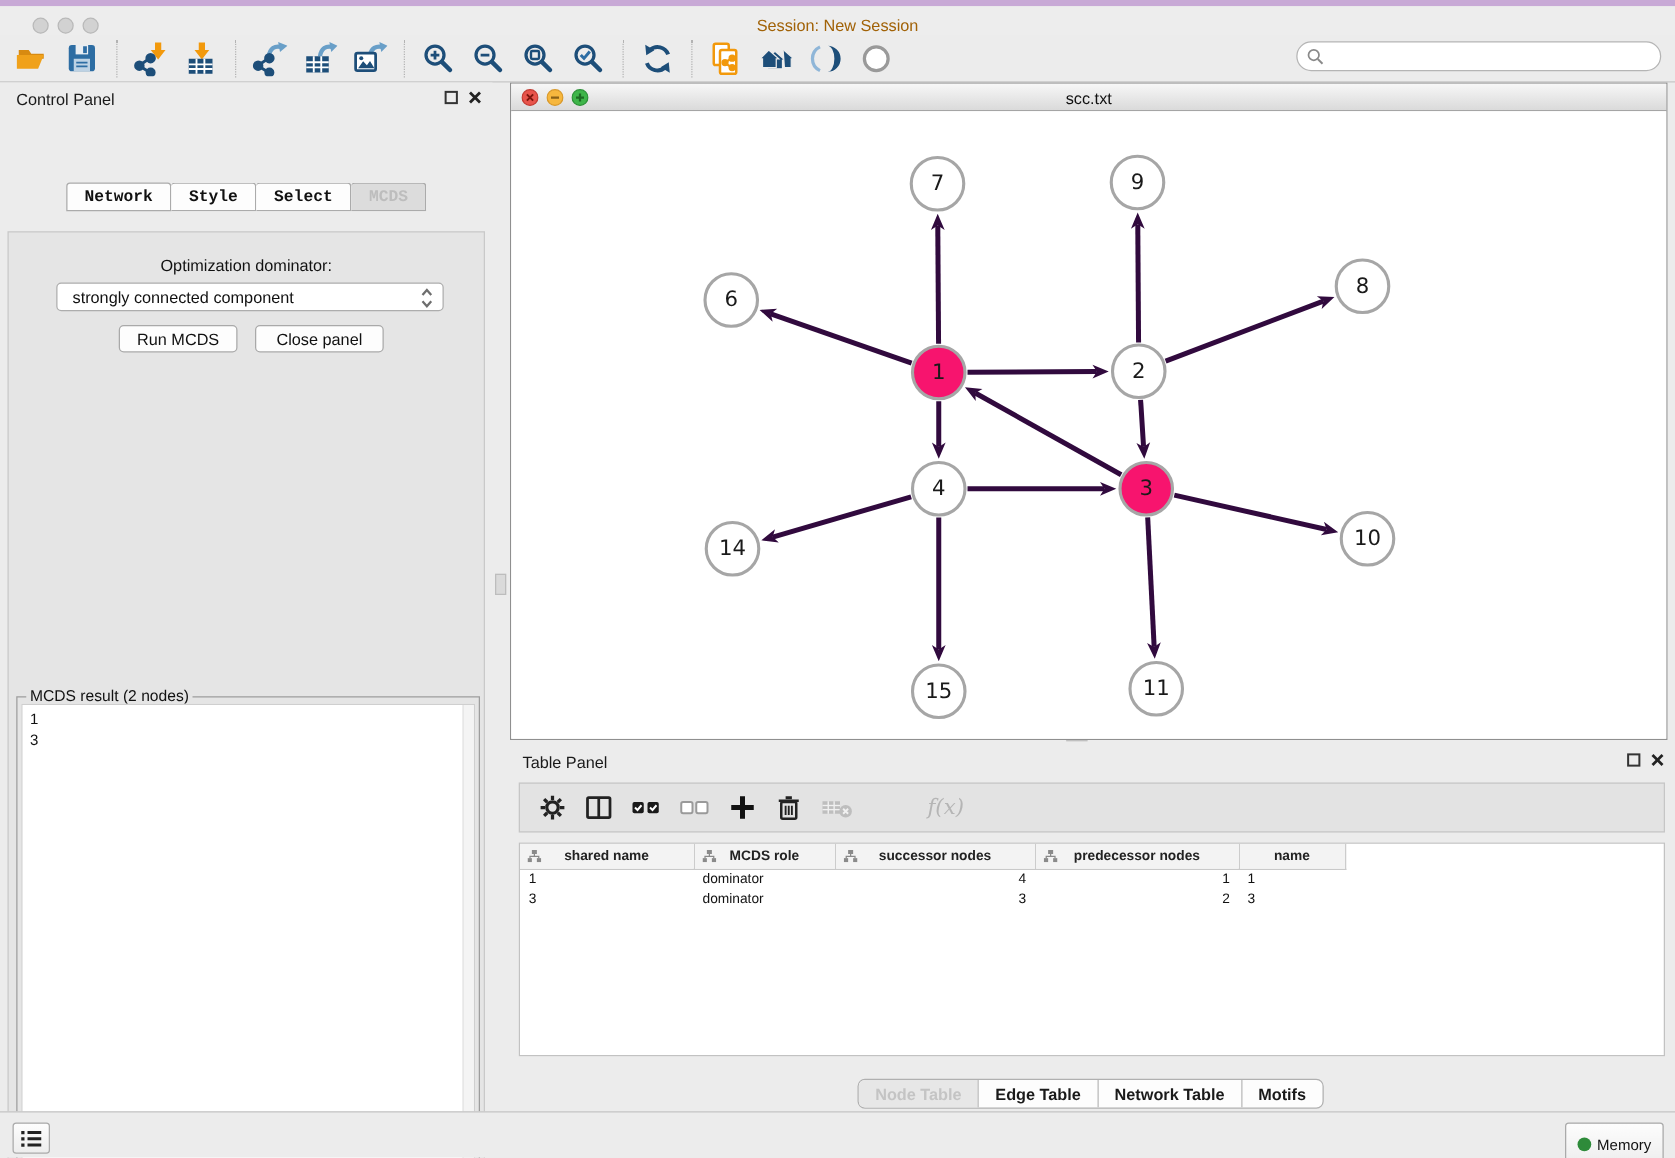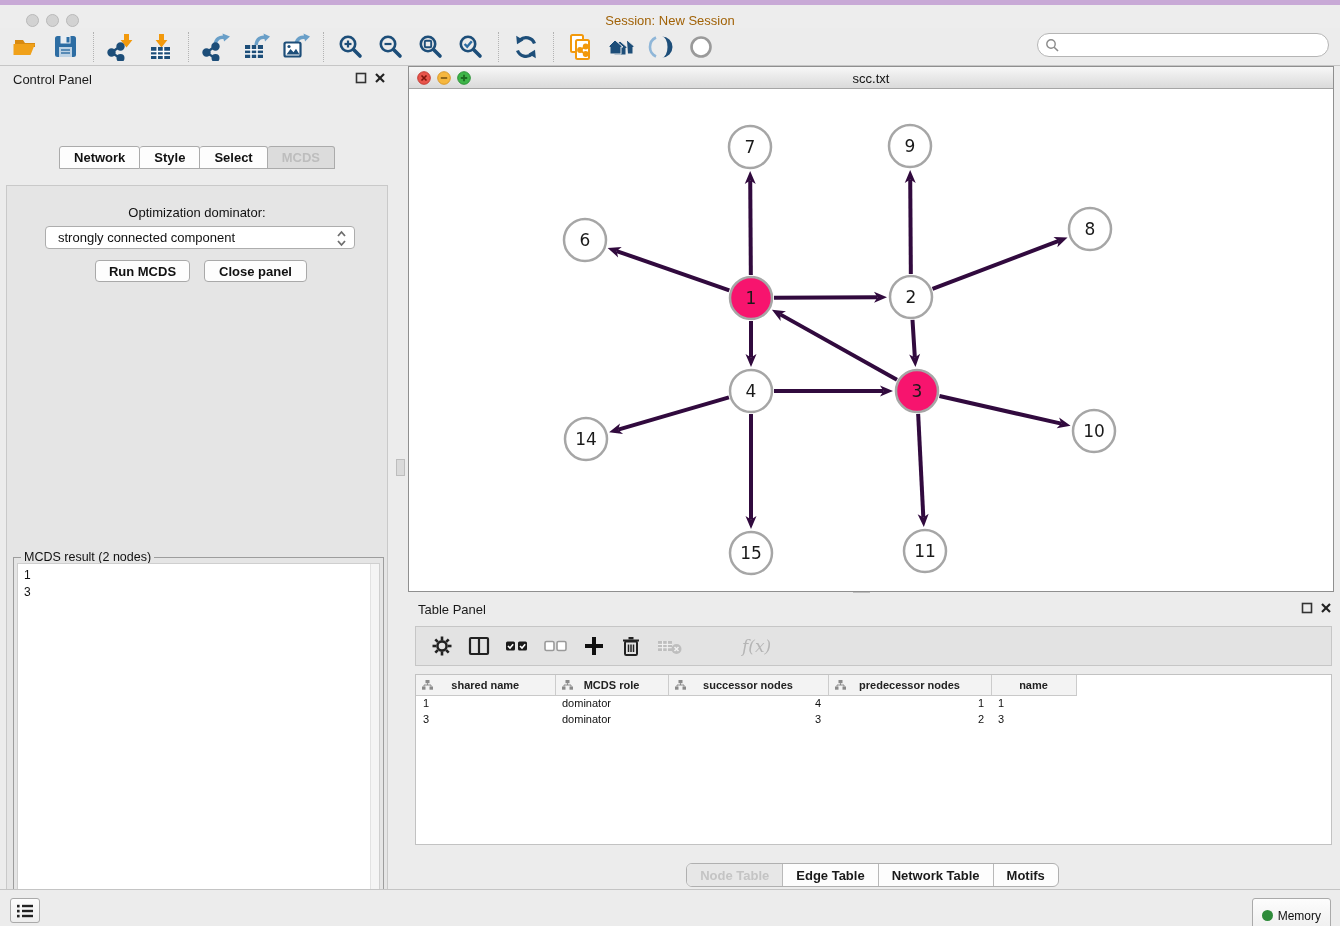--- a/index.html
+++ b/index.html
@@ -20,35 +20,35 @@
   .tb-sep { width:1px; height:30px; margin:0 7px; border-left:1px dotted #b3b3b3; }
   #search-wrap { position:absolute; right:11px; top:33px; width:292px; height:24px; background:#fff;
     border:1px solid #b5b5b5; border-radius:12px; display:flex; align-items:center; padding-left:7px; }
   #search-wrap input { border:none; outline:none; flex:1; font-size:12px; background:transparent; height:20px; }
 
   
   #control-panel { position:absolute; left:0; top:66px; width:394px; height:822px; background:#ececec; }
   .panel-head { position:relative; height:26px; }
   .panel-title { position:absolute; left:13px; top:6px; font-size:13px; color:#1a1a1a; }
   .panel-icons { position:absolute; right:8px; top:6px; display:flex; gap:7px; align-items:center; }
-  #cp-tabs { position:absolute; left:0; top:80px; width:100%; display:flex; justify-content:center; }
+  #cp-tabs { position:absolute; left:0; top:80px; width:100%; display:flex; justify-content:center;font-family:Liberation Mono, monospace; }
   .cp-tab { height:23px; padding:3px 14px 0; background:#fdfdfd; border:1px solid #ababab; border-left:none;
     font-size:13px; font-weight:600; color:#111; border-radius:3px 3px 0 0; }
   .cp-tab:first-child { border-left:1px solid #ababab; }
   .cp-tab.active { background:#dcdcdc; color:#bdbdbd; }
   #cp-content { position:absolute; left:6px; top:119px; width:382px; height:759px; background:#e5e5e5;
     border:1px solid #c9c9c9; }
   #opt-label { position:absolute; left:0; width:100%; top:19px; text-align:center; font-size:13px; color:#111; }
   #criterion-select { position:absolute; left:38px; top:40px; width:310px; height:23px; background:#fff;
     border:1px solid #adadad; border-radius:4px; display:flex; align-items:center; font-size:13px; color:#111;
     padding-left:12px; }
   #criterion-stepper { position:absolute; right:6px; top:2px; }
   .btn { background:#fdfdfd; border:1px solid #a9a9a9; border-radius:4px; font-size:13px; color:#111;
     height:22px; display:inline-flex; align-items:center; justify-content:center;
-    font-family:"Liberation Sans",sans-serif;font-weight:bold; }
+    font-family:"Liberation Sans",sans-serif; }
   #run-btn { position:absolute; left:88px; top:74px; width:95px; }
   #closepanel-btn { position:absolute; left:197px; top:74px; width:103px; }
   #result-box { position:absolute; left:6px; top:371px; width:371px; height:380px; border:1px solid #9d9d9d; background:#e5e5e5; }
   #result-title { position:absolute; left:7px; top:-8px; background:#e5e5e5; padding:0 3px; font-size:12.5px; color:#111; }
   #result-area { position:absolute; left:3px; top:5px; right:3px; bottom:3px; background:#fff; border:1px solid #cfcfcf; }
   #result-lines { padding:3px 6px; font-size:12px; line-height:17px; color:#111; }
   #result-scroll { position:absolute; right:0; top:0; width:9px; bottom:0; background:#f4f4f4; border-left:1px solid #e2e2e2; }
 
   
   #v-grip { position:absolute; left:396px; top:459px; width:9px; height:17px; background:#dadada; border:1px solid #bdbdbd; }

